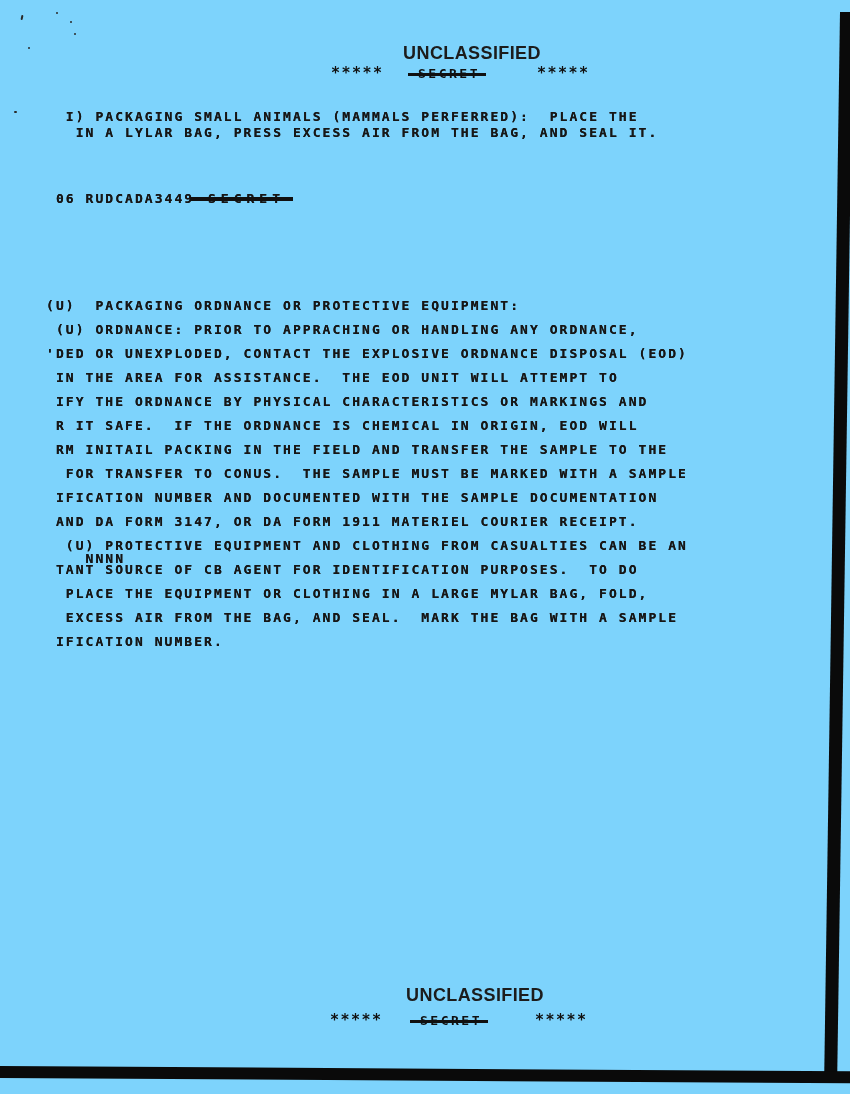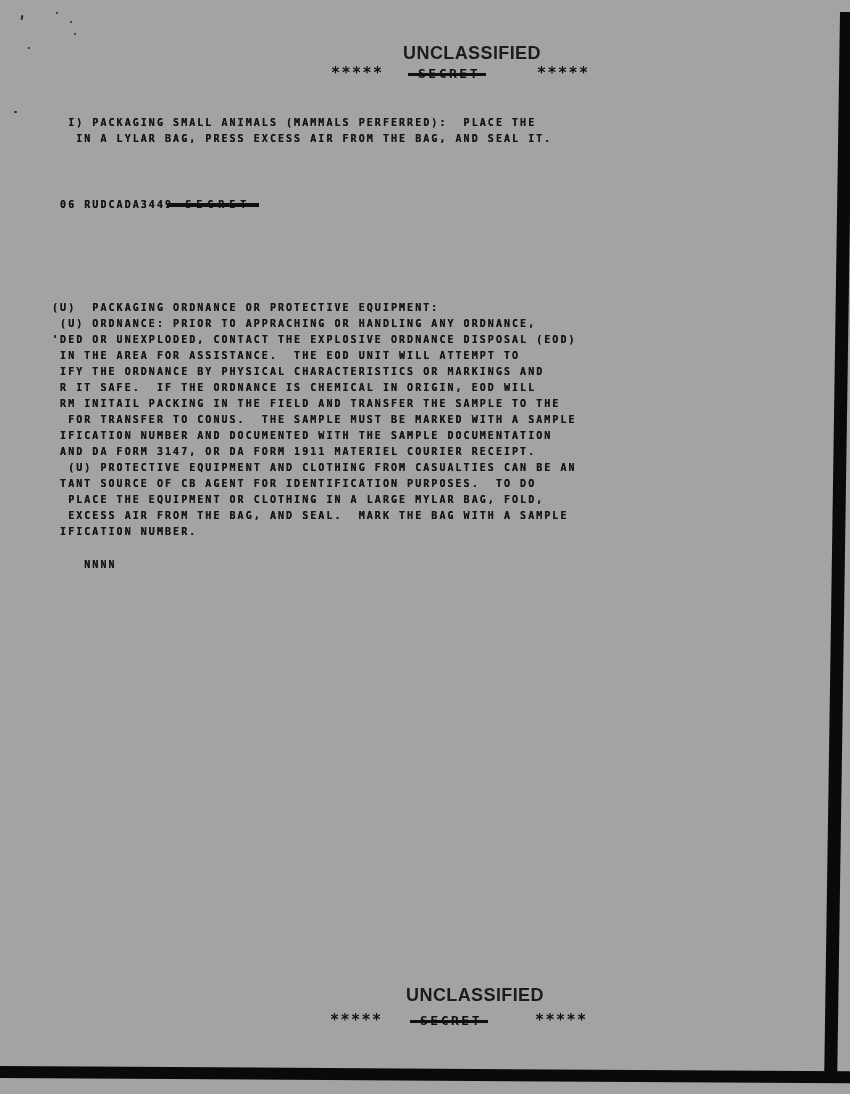--- a/index.html
+++ b/index.html
@@ -1,38 +1,38 @@
 <!DOCTYPE html>
 <html><head>
 <meta charset="utf-8">
 <style>
   html,body{margin:0;padding:0;background:#e8e8e8;}
   .page{
     position:relative;
     width:850px;height:1094px;
-    background:#a3a3a3;
+    background:#7dd3fc;
     overflow:hidden;
     font-family:"DejaVu Sans Mono", monospace;
   }
   
   .mono{
     position:absolute;
-    margin:16px;
+    margin:10px;
     font-family:"DejaVu Sans Mono", monospace;
     font-weight:700;
-    font-size:10px;
+    font-size:13px;
     letter-spacing:2.05px;
     color:#161616;
     white-space:pre;
     text-shadow:0 0 0.4px #222;
   }
   .p1{top:99px;left:36px;line-height:15.5px;}
   .p2head{top:181px;left:36px;line-height:15.5px;}
   .p2{top:196.5px;left:36px;line-height:15.5px;}
-  .p3{top:284px;left:36px;line-height:16px;}
+  .p3{top:284px;left:36px;line-height:24px;}
   .nnnn{top:541px;left:36px;line-height:16px;text-align:right;}
   
   .struck-msg{
     position:relative;
     display:inline-block;
     letter-spacing:5px;
     padding-left:4px;
   }
   .struck-msg::after{
     content:"";

